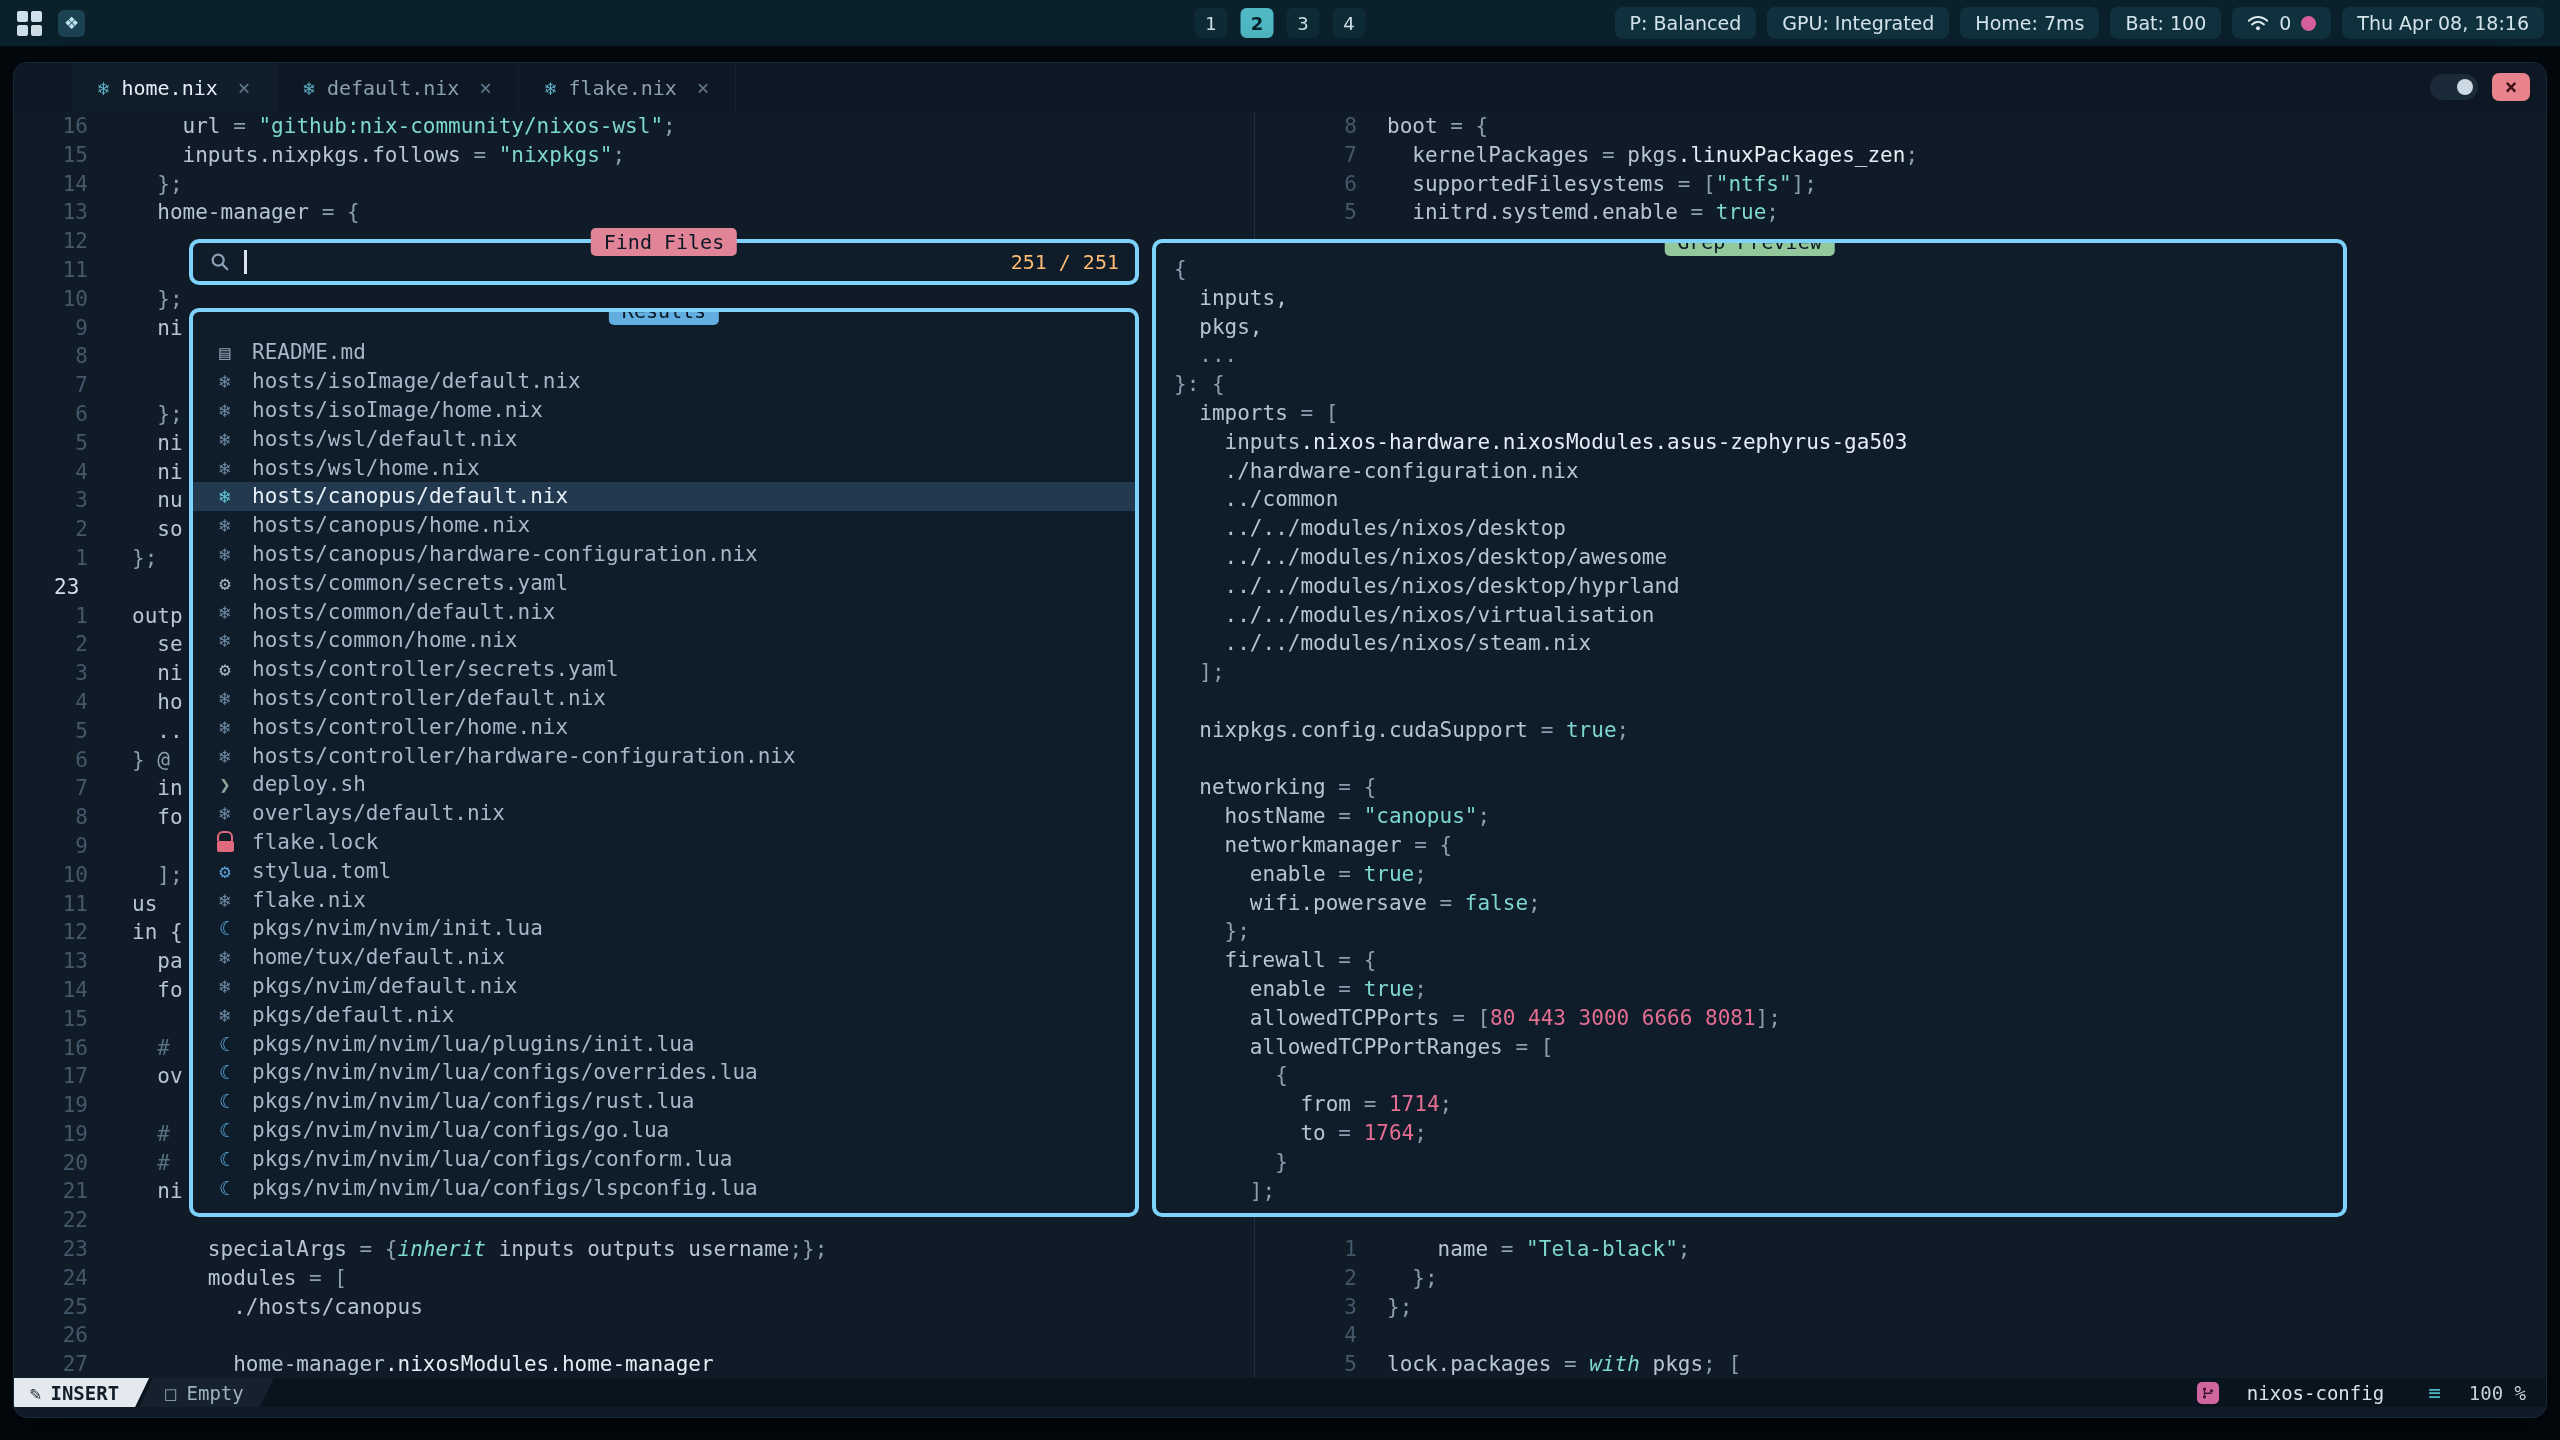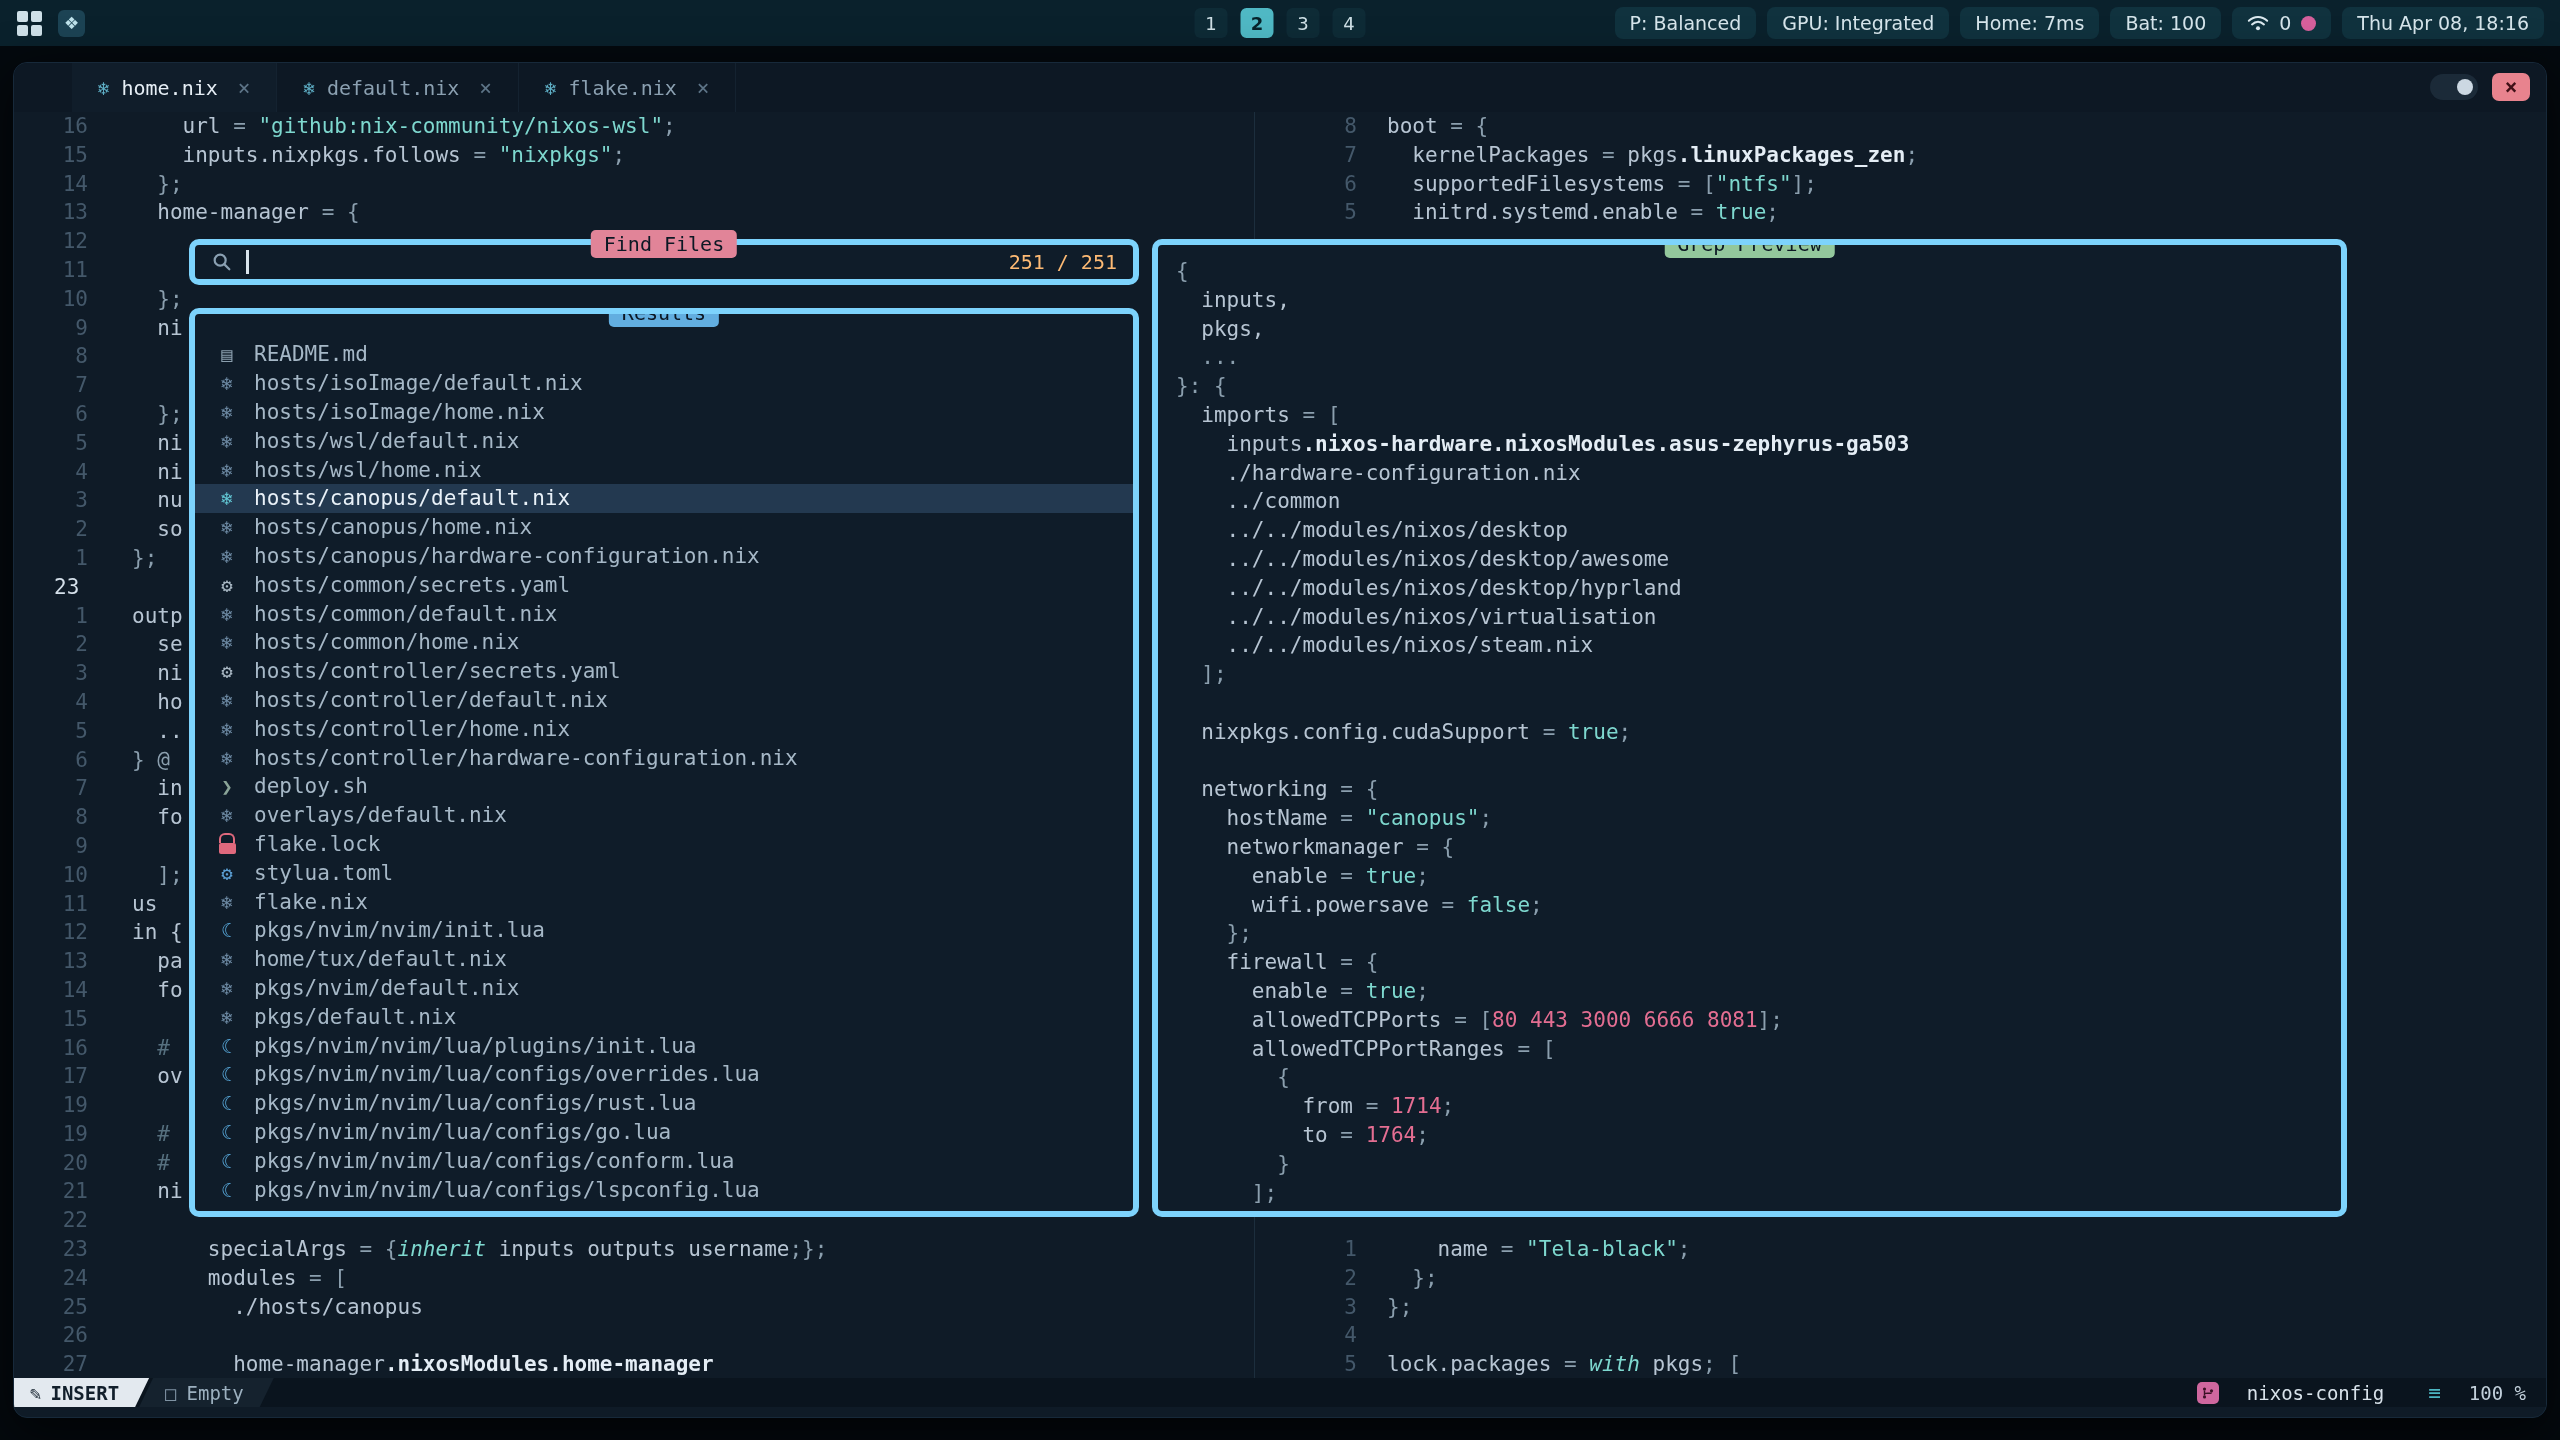--- a/index.html
+++ b/index.html
@@ -36,27 +36,27 @@
   .pane{overflow:hidden}
   .pane.lp{width:1241px;border-right:1px solid #1c2e3d}
   .pane.rp{flex:1}
   .crow{display:flex;height:28.8px;line-height:28.8px;font-size:21px;white-space:pre}
   .ln{flex:0 0 118px;text-align:right;padding-right:44px;color:#44586a}
   .rp .ln{flex:0 0 132px;padding-right:30px}
   .ln.cur{text-align:left;padding-left:40px;color:#d4dfe9}
   .c-t{color:#b7c5d3}
   .c-o{color:#8b9fae}
   .c-s{color:#7ed8cf}
-  .c-b{color:#e4edf5;font-weight:bold}
+  .c-b{color:#e4edf5;font-weight:normal}
   .c-n{color:#e46e92}
   .c-k{color:#7ed8cf;font-style:italic}
   .c-c{color:#56707f}
 
   
-  .popup{position:absolute;background:#0f1c29;border:6px solid #7dd3fc;border-radius:10px;z-index:6}
+  .popup{position:absolute;background:#0f1c29;border:4px solid #7dd3fc;border-radius:10px;z-index:6}
   .ptitle{position:absolute;top:-15px;left:50%;transform:translateX(-50%);padding:2px 13px;border-radius:5px;font-size:20px;color:#0c1824;white-space:nowrap;z-index:7}
   .t-find{background:#e18498}
   .t-res{background:#62aee0}
   .t-prev{background:#93c79c}
   .prompt{left:175px;top:176px;width:950px;height:46px;display:flex;align-items:center;padding:0 16px;gap:13px}
   .caret{width:3px;height:24px;background:#d9e4ec}
   .counter{margin-left:auto;color:#fdba74;font-size:20px}
   .results{left:175px;top:245px;width:950px;height:909px;padding-top:26px;overflow:hidden}
   .rrow{display:flex;align-items:center;height:28.8px;padding:0 19px;gap:14px;color:#a6b8c7;font-size:21px;white-space:nowrap}
   .rrow.sel{background:#233950;color:#e9f1f8}

